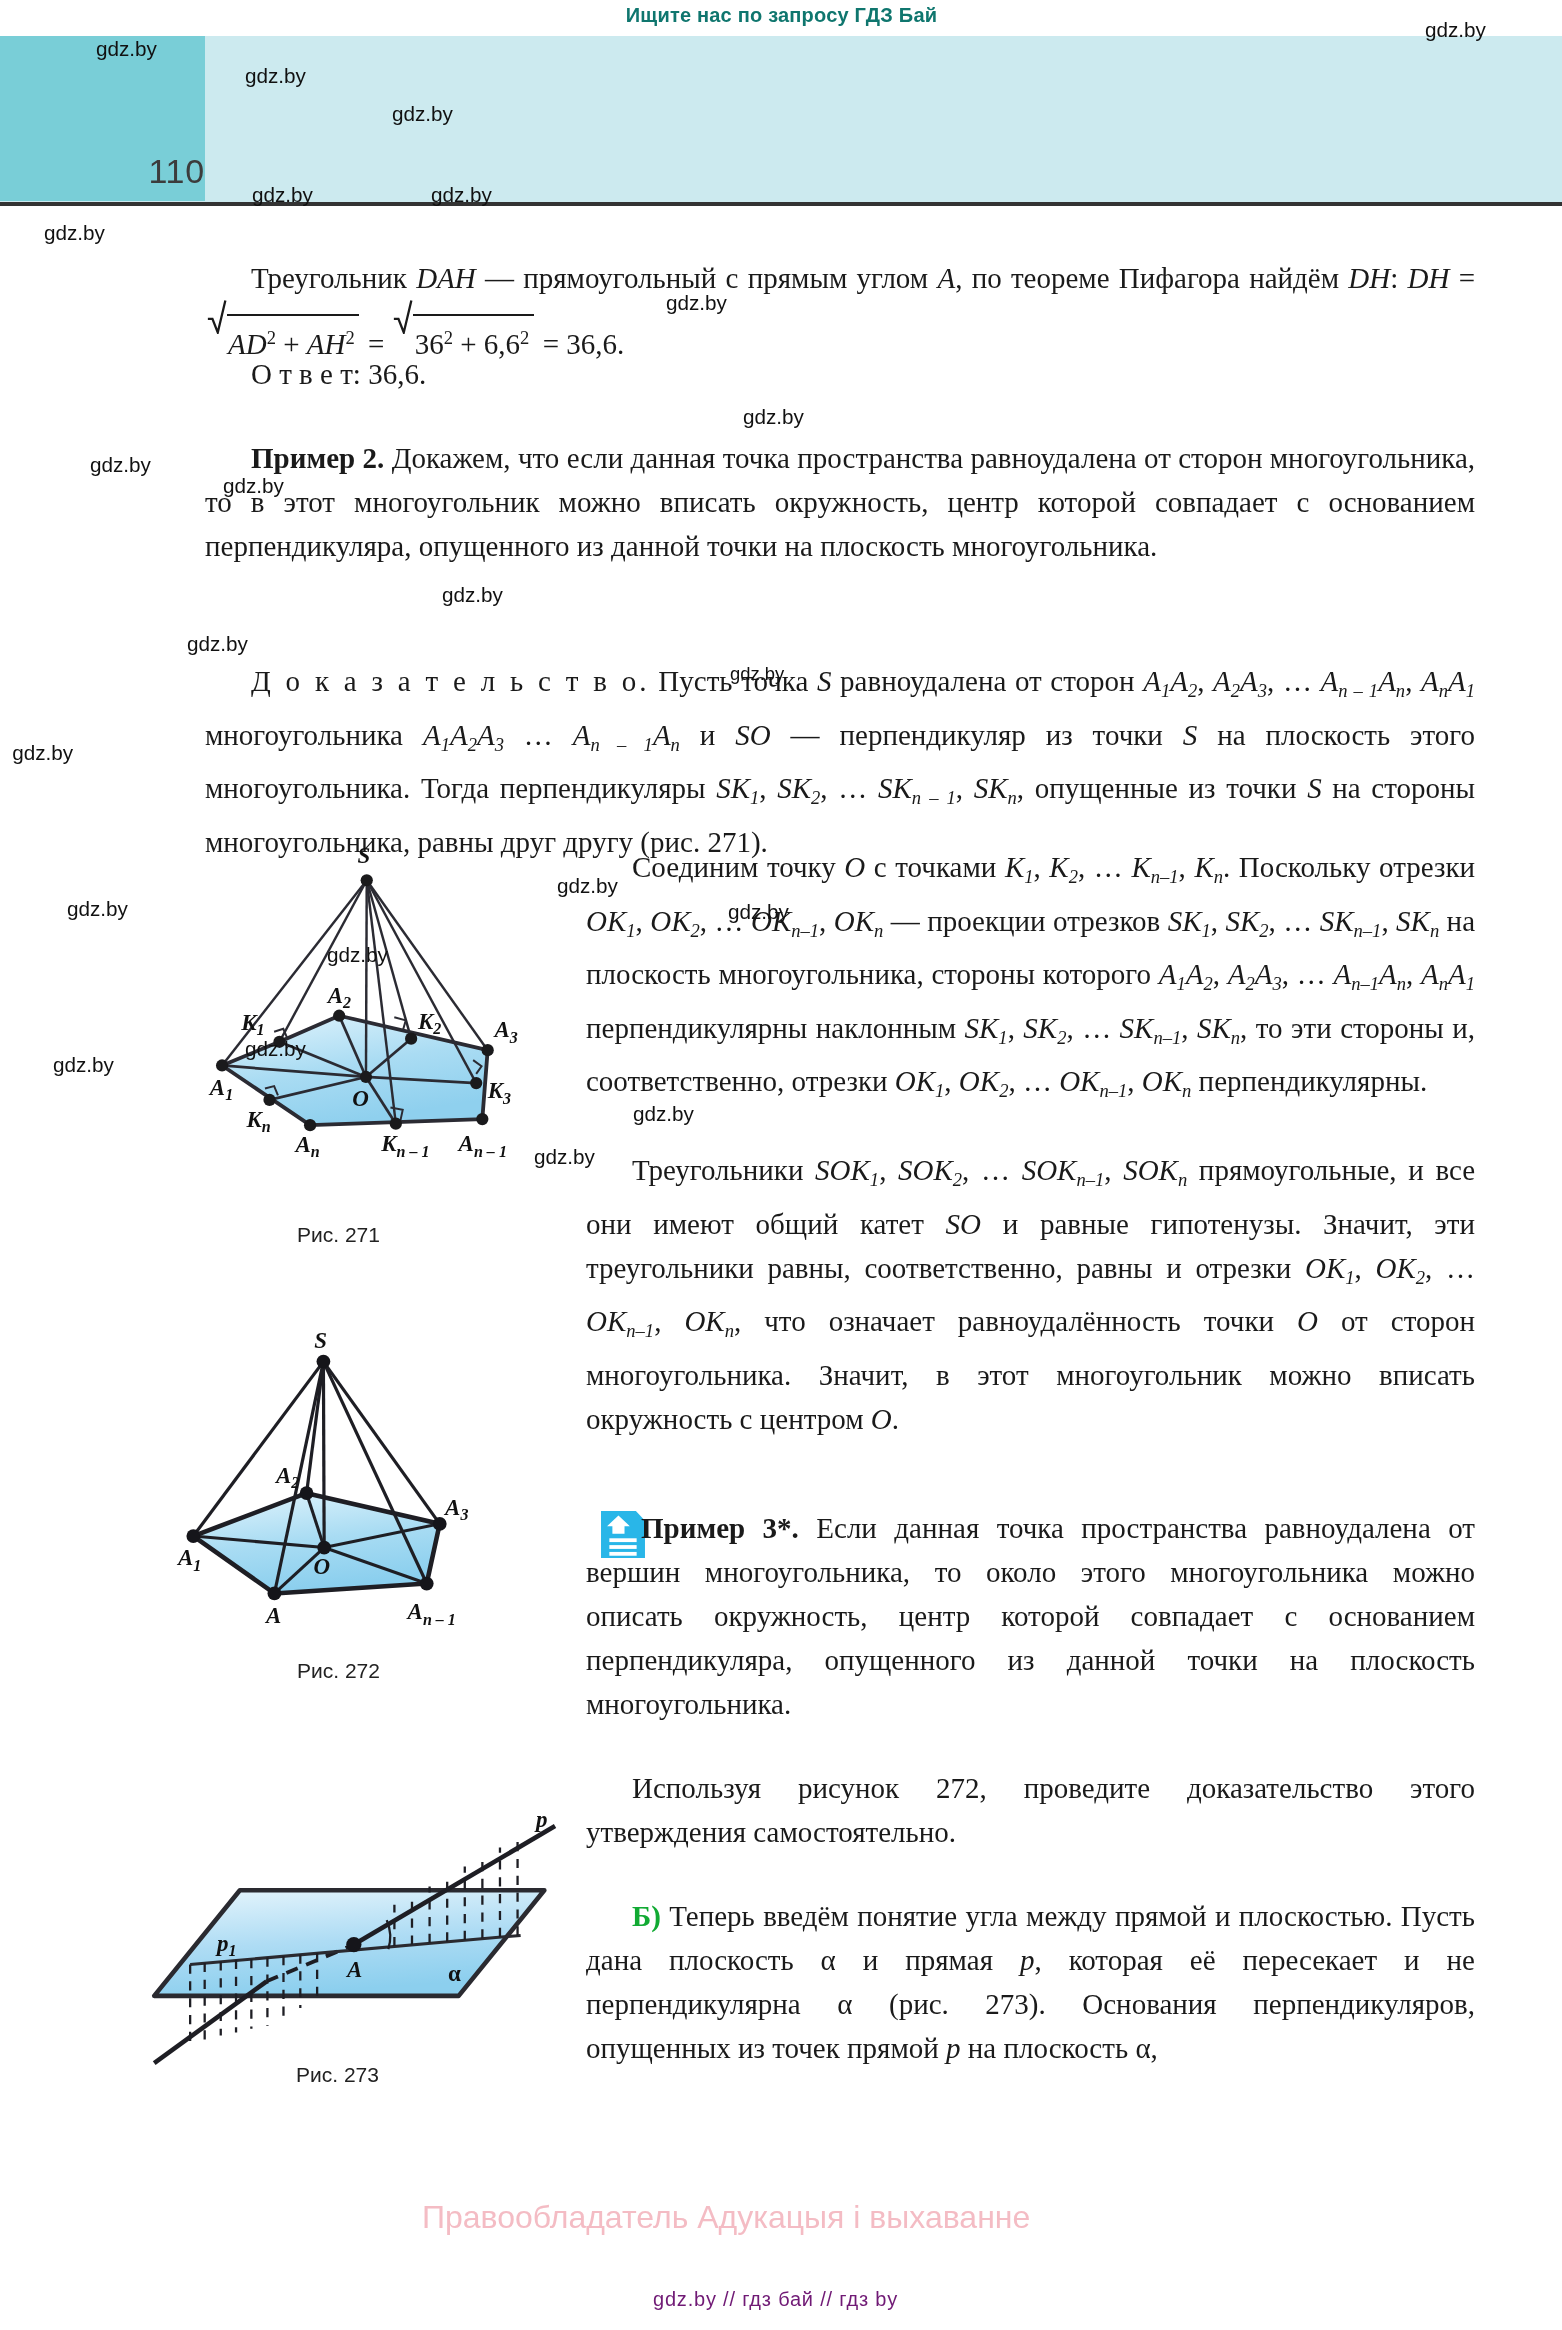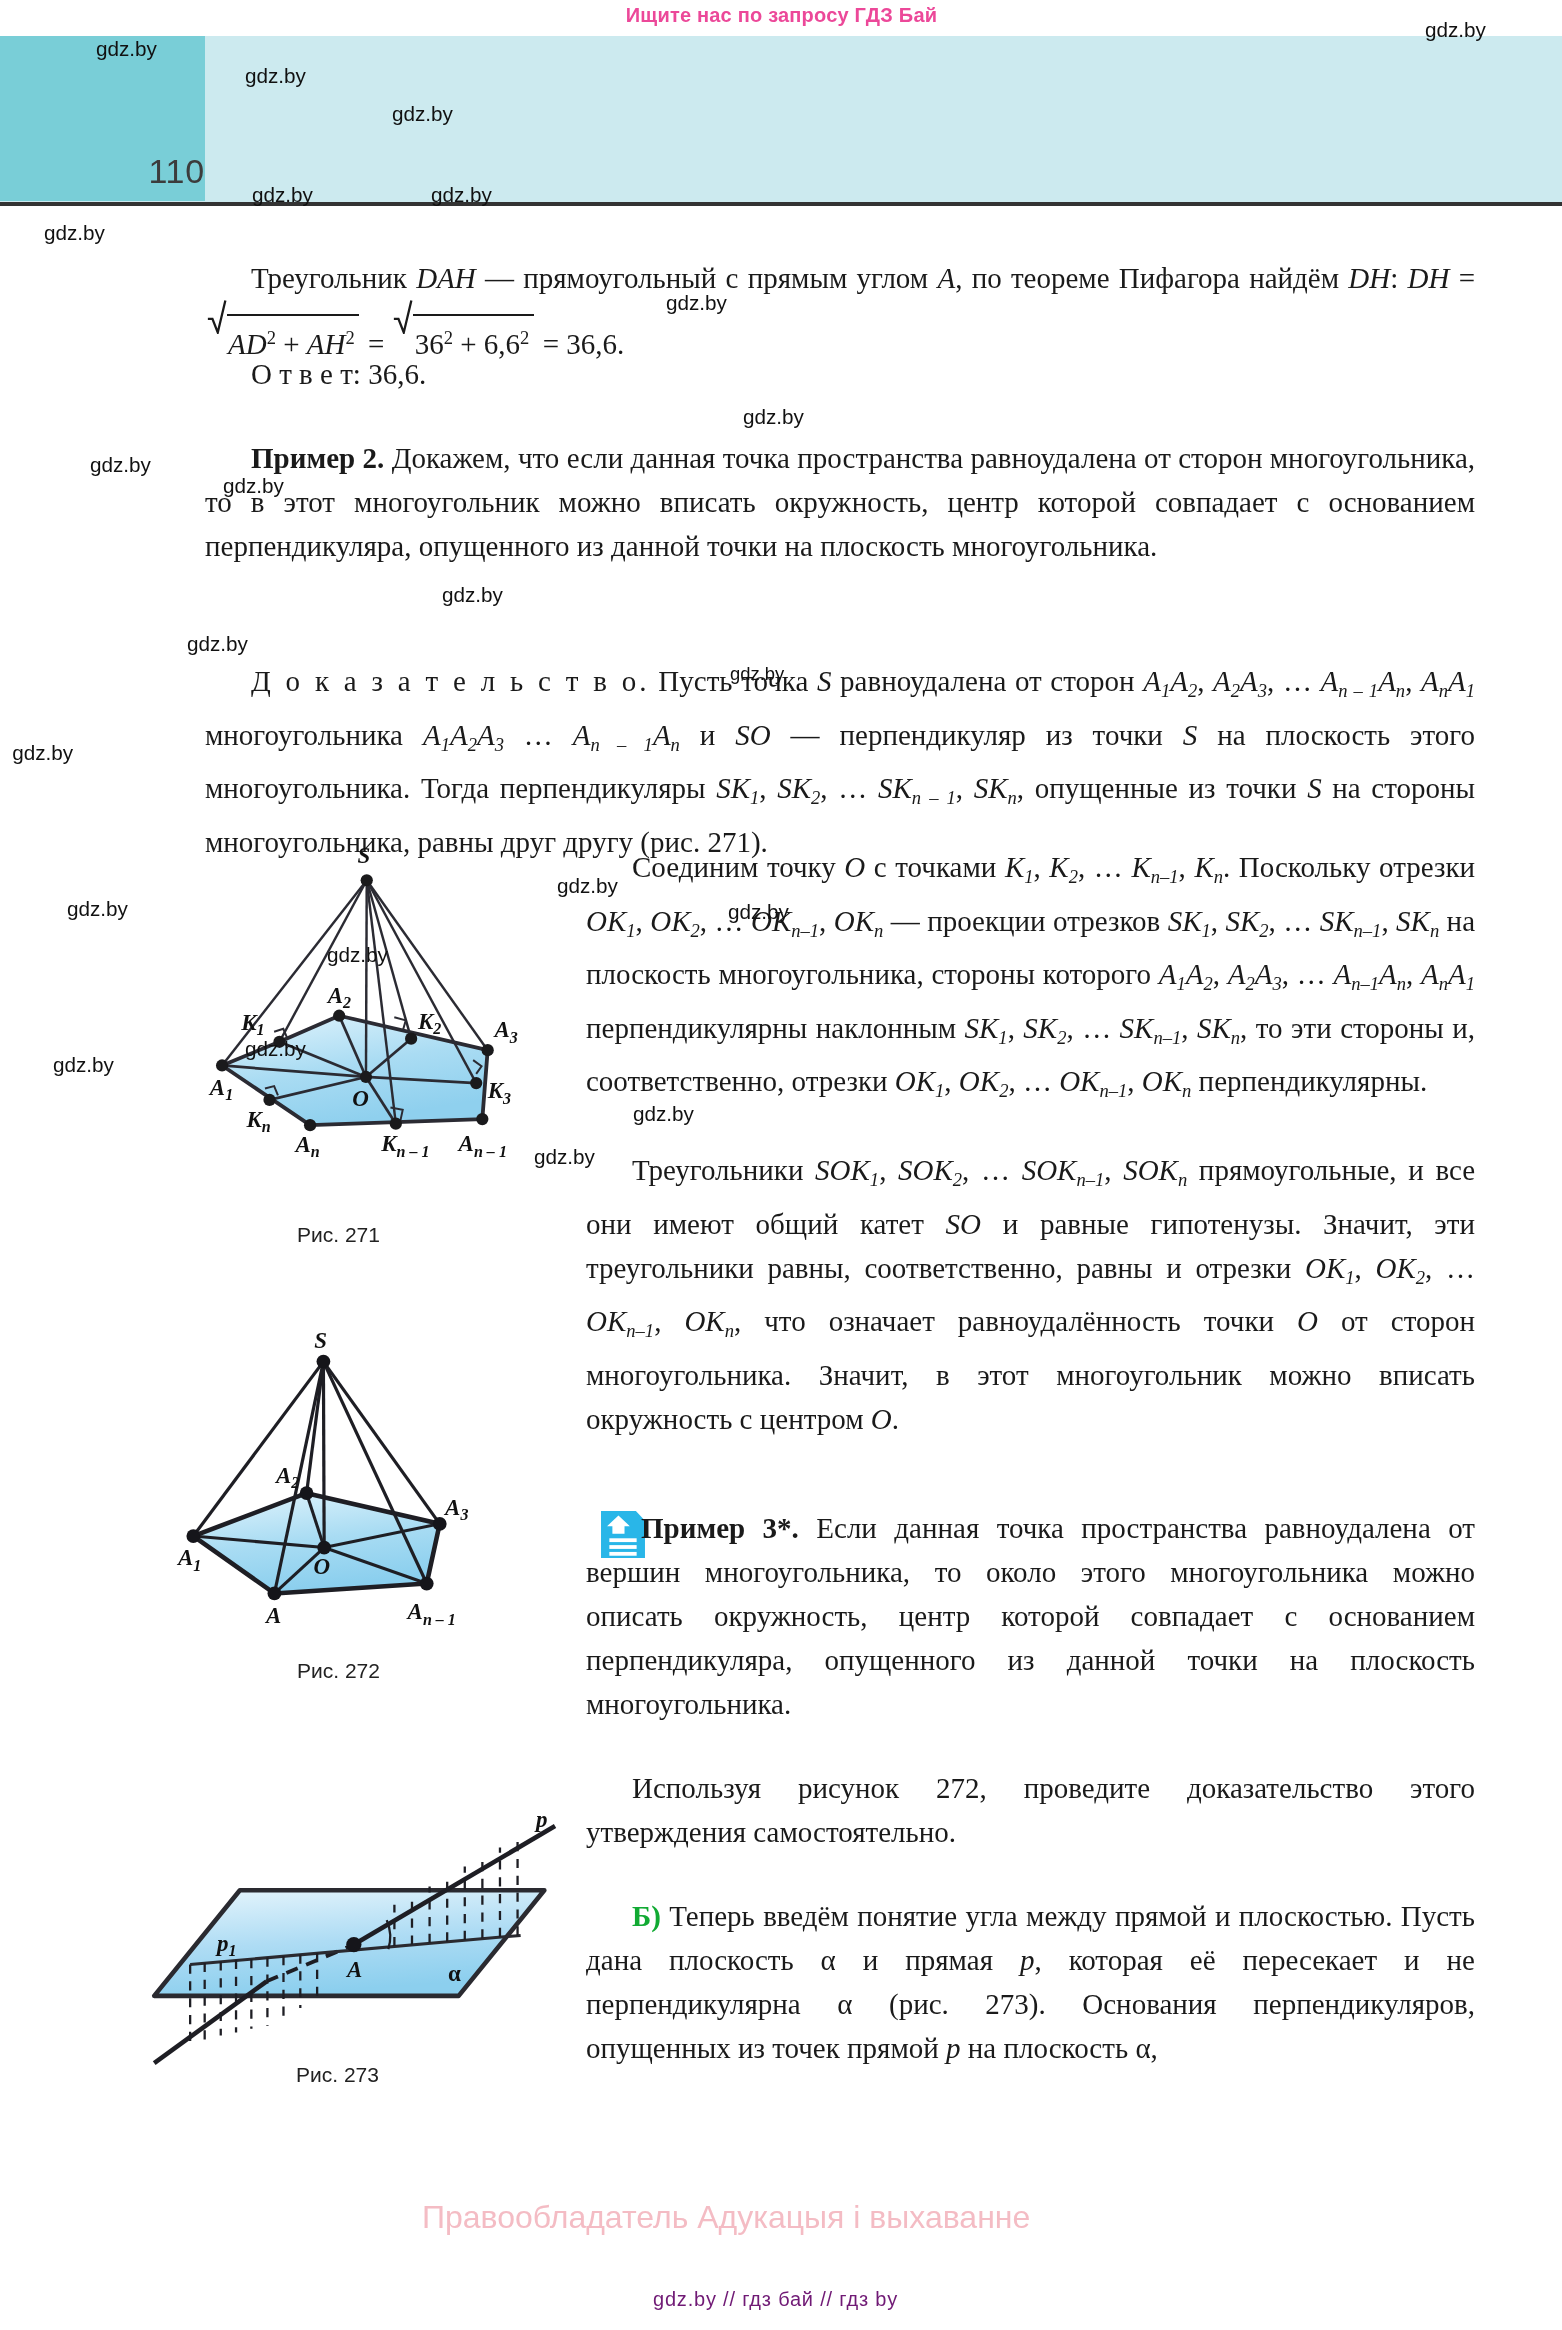--- a/index.html
+++ b/index.html
@@ -161,21 +161,21 @@
     left: 601px;
     top: 1511px;
     width: 44px;
     height: 47px;
   }
   .green-b { color: #11aa33; font-weight: bold; }
 </style>
 </head>
 <body>
 
-<div class="top-banner" style="color: #ec4899;">Ищите нас по запросу ГДЗ Бай</div>
+<div class="top-banner" style="color: #0f766e;">Ищите нас по запросу ГДЗ Бай</div>
 
 <div class="runhead" style="background: rgb(204, 234, 239);">
   <div class="runhead-pagebox" style="background: rgb(121, 206, 215);"></div>
   <div class="runhead-pagenum">110</div>
 </div>
 
 <div class="txt full" style="top:256px; width:1270px;">
   <span style="display:inline-block;width:46px;"></span><span>Треугольник </span><i class="mi">DAH</i><span> — прямоугольный с прямым углом </span><i class="mi">A</i><span>, по теореме Пифагора найдём </span><i class="mi">DH</i><span>: </span><i class="mi">DH</i><span> = </span><span class="rad"><span class="tick"><svg width="20" height="35" viewBox="0 0 26 46">
           <path d="M1 26 L7 26 L14 44 L24 2" stroke="#1a1a1a" stroke-width="3" fill="none" stroke-linejoin="miter"></path>
         </svg></span><span class="vinc"><i class="mi">AD</i><span class="sup">2</span> + <i class="mi">AH</i><span class="sup">2</span></span></span><span> = </span><span class="rad"><span class="tick"><svg width="20" height="35" viewBox="0 0 26 46">

